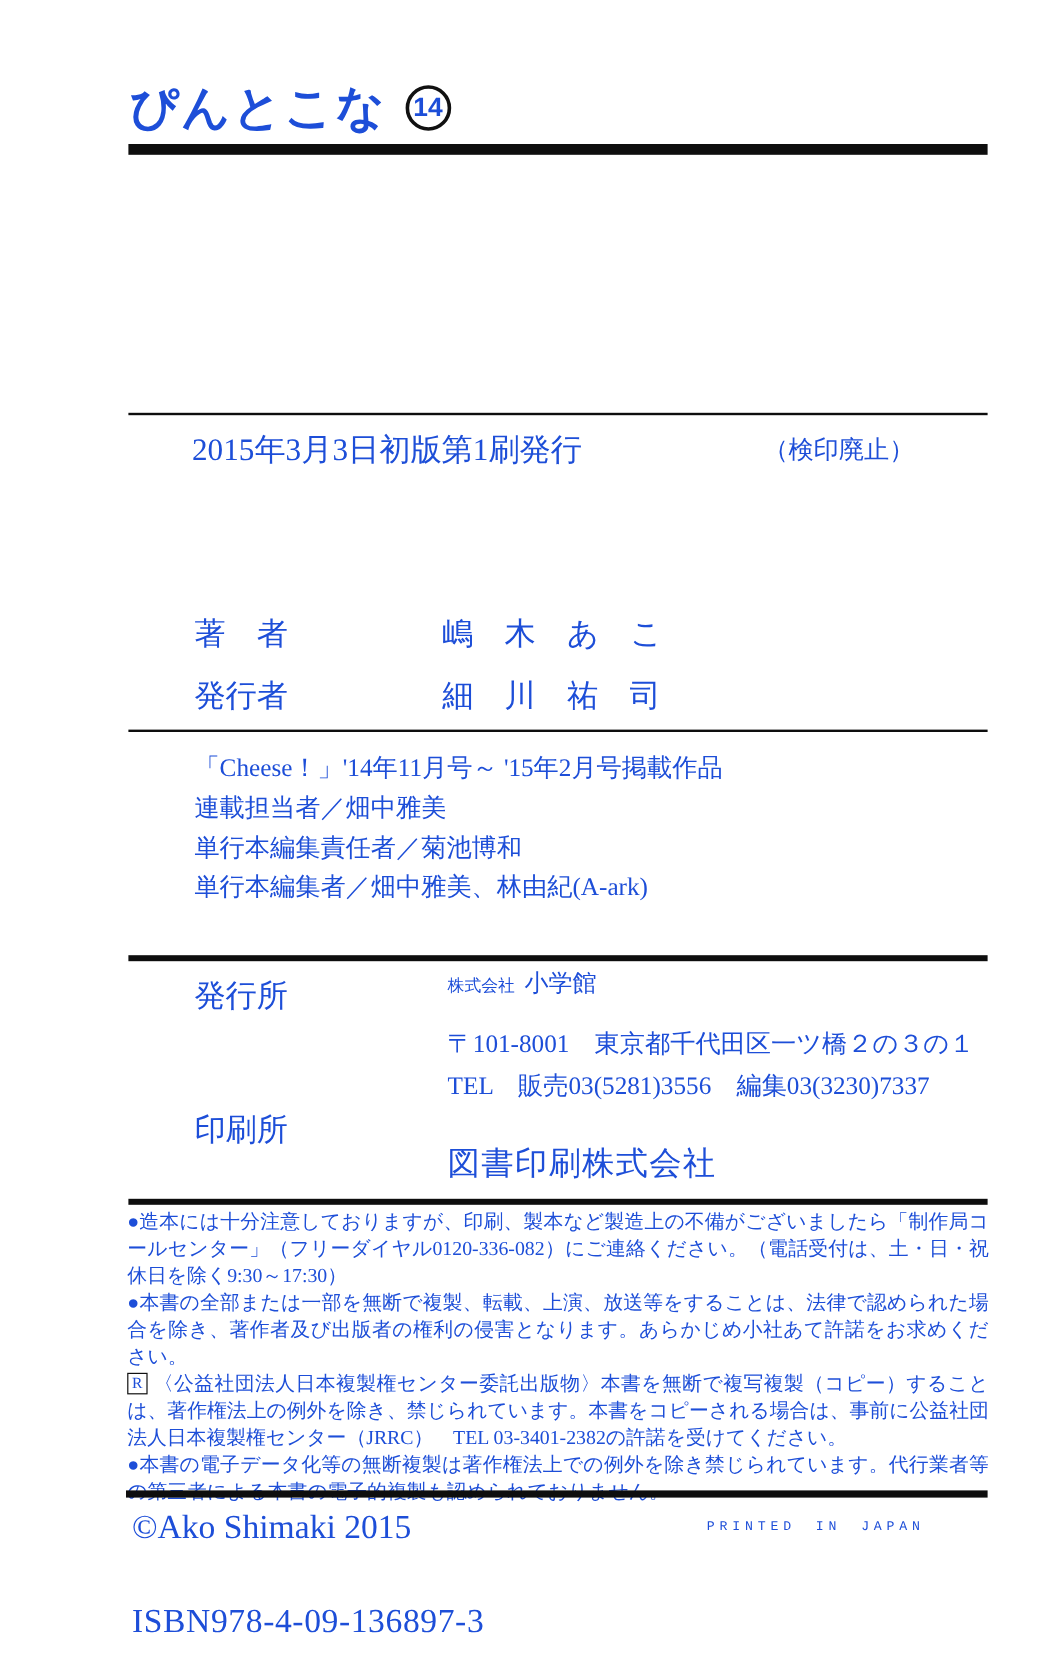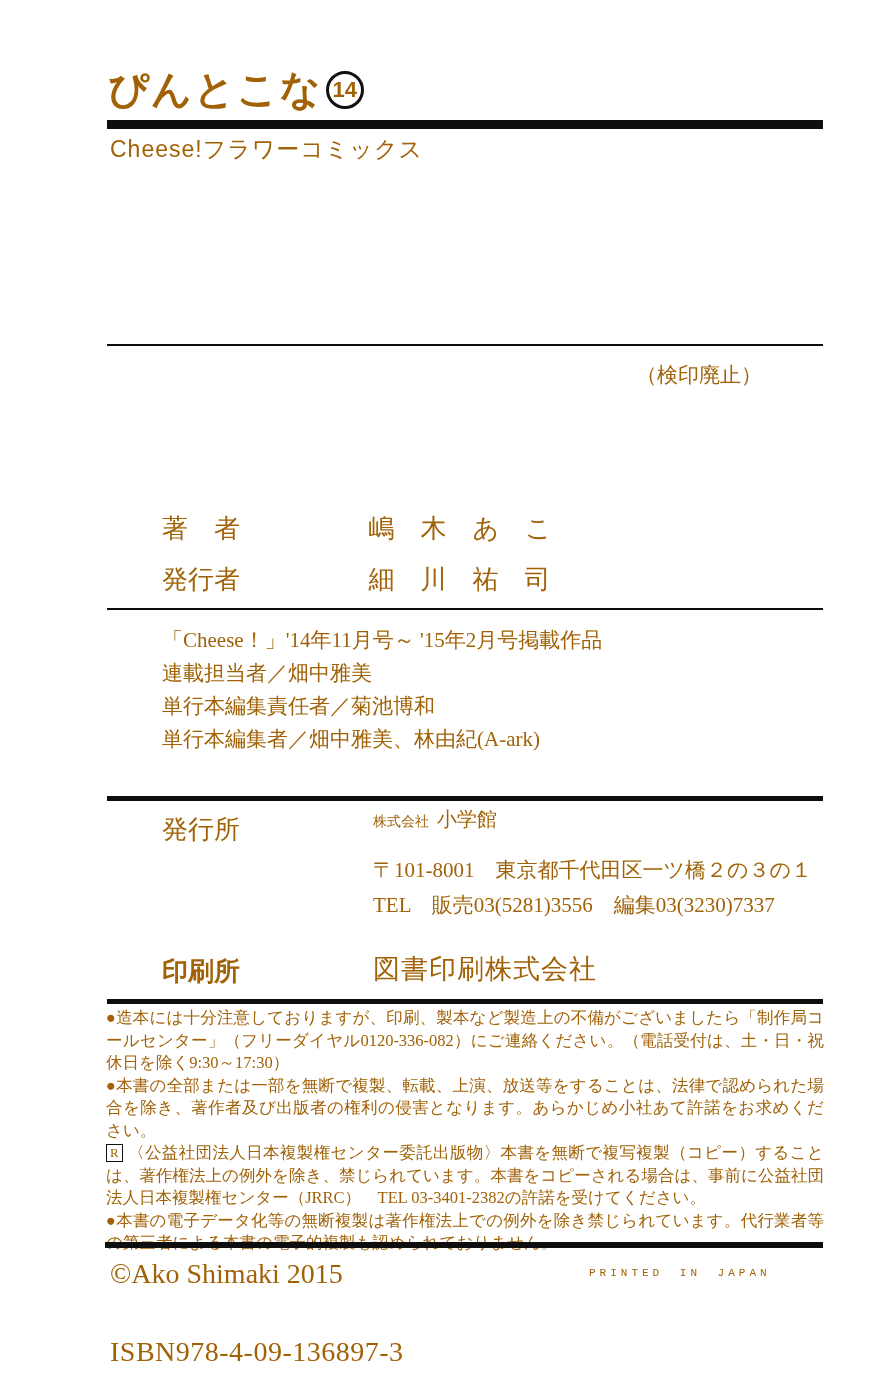--- a/index.html
+++ b/index.html
@@ -2,63 +2,63 @@
 <html><head>
 <meta charset="utf-8">
 <style>
   * { margin: 0; padding: 0; box-sizing: border-box; }
   html, body { background: #ffffff; }
   .page {
     position: relative;
     width: 885px;
     height: 1400px;
     background: #ffffff;
-    color: #a16207;
+    color: #1d4ed8;
     font-family: "Liberation Serif", "DejaVu Serif", serif;
     overflow: hidden;
   }
   .sans { font-family: "Liberation Sans", "DejaVu Sans", sans-serif; }
 
   .rule { position: absolute; background: #0e0e0e; }
   .rule-title  { left: 107px; top: 120px; width: 716px; height: 9px; }
   .rule-thin-a { left: 107px; top: 344px; width: 716px; height: 2px; }
   .rule-thin-b { left: 107px; top: 608px; width: 716px; height: 2px; }
   .rule-thick-c{ left: 107px; top: 796px; width: 716px; height: 5px; }
   .rule-thick-d{ left: 107px; top: 999px; width: 716px; height: 5px; }
   .rule-thick-e{ left: 105px; top: 1242px; width: 718px; height: 6px; }
 
   .title-block {
     position: absolute; left: 108px; top: 62px;
     display: flex; align-items: center;
     font-size: 40px; font-weight: 700; letter-spacing: 2px;
   }
   .vol-circle {
     display: inline-flex; align-items: center; justify-content: center;
-    width: 38px; height: 38px; margin-left: 3px;
+    width: 38px; height: 38px; margin-left: 15px;
     border: 3px solid #111; border-radius: 50%;
     font-size: 22px; font-weight: 700; letter-spacing: 0;
   }
   .subtitle {
     position: absolute; left: 110px; top: 134px;
     font-size: 23px; letter-spacing: 1px;
   }
 
   .date-row { position: absolute; left: 160px; top: 357px; font-size: 26px; }
   .kenin    { position: absolute; left: 636px; top: 361px; font-size: 21px; }
 
   .person-row { position: absolute; font-size: 26px; }
   .person-row .lbl { display: inline-block; width: 200px; }
   .row-author    { left: 162px; top: 511px; }
   .row-publisher { left: 162px; top: 562px; }
 
   .credits { position: absolute; left: 162px; top: 624px; font-size: 21px; line-height: 33px; }
 
   .org-label { position: absolute; left: 162px; font-size: 26px; }
   .lbl-hakkosho  { top: 812px; }
-  .lbl-insatsusho{ top: 954px; font-weight: bold; }
+  .lbl-insatsusho{ top: 924px; }
 
   .company-line { position: absolute; left: 373px; top: 806px; }
   .company-prefix { font-size: 14px; margin-right: 8px; }
   .company-name   { font-size: 20px; }
   .address { position: absolute; left: 373px; top: 856px; font-size: 21px; }
   .tel     { position: absolute; left: 373px; top: 891px; font-size: 21px; }
   .printer-name { position: absolute; left: 373px; top: 951px; font-size: 27px; letter-spacing: 1px; }
 
   .legal {
     position: absolute; left: 106px; top: 1007px; width: 718px;
@@ -83,24 +83,24 @@
 
 <div class="page">
 
   <div class="title-block sans">
     <span>ぴんとこな</span>
     <span class="vol-circle">14</span>
   </div>
 
   <div class="rule rule-title"></div>
 
-  <div class="subtitle sans">Cheese!フラワーコミックス</div>
 
   <div class="rule rule-thin-a"></div>
 
+  <div class="date-row">2015年3月3日初版第1刷発行</div>
   <div class="kenin">（検印廃止）</div>
 
   <div class="person-row row-publisher">
     <span class="lbl">発行者</span>
     <span>細　川　祐　司</span>
   </div>
 
   <div class="person-row row-author">
     <span class="lbl">著　者</span>
     <span>嶋　木　あ　こ</span>

